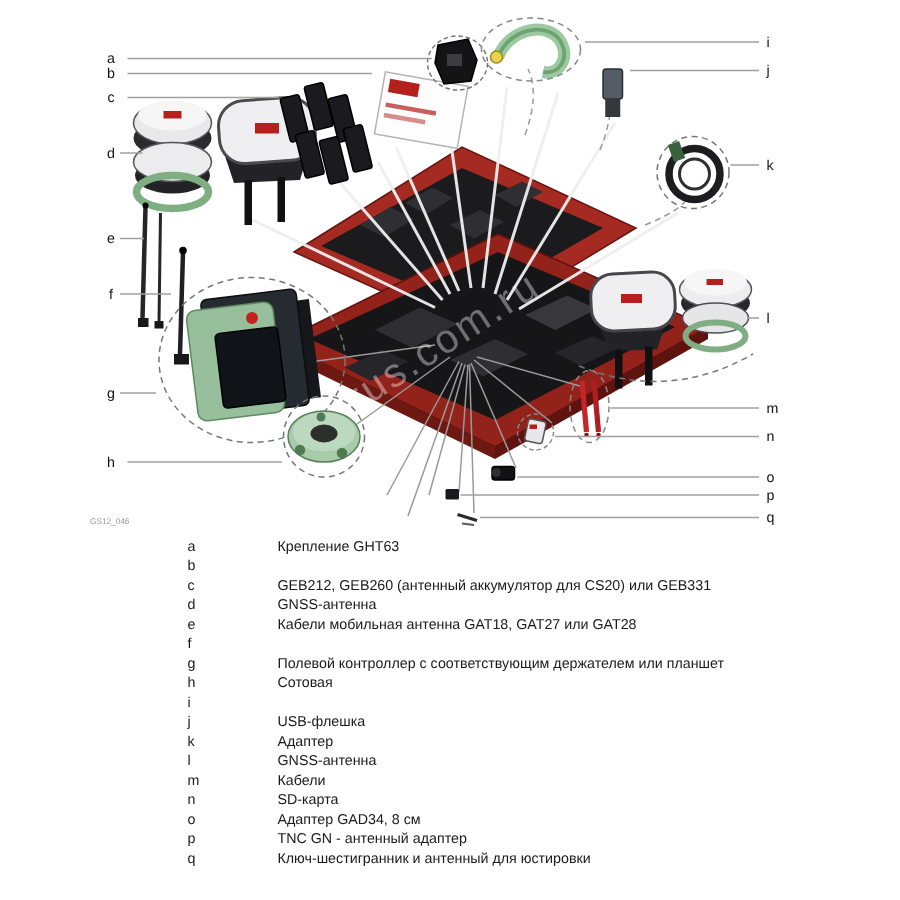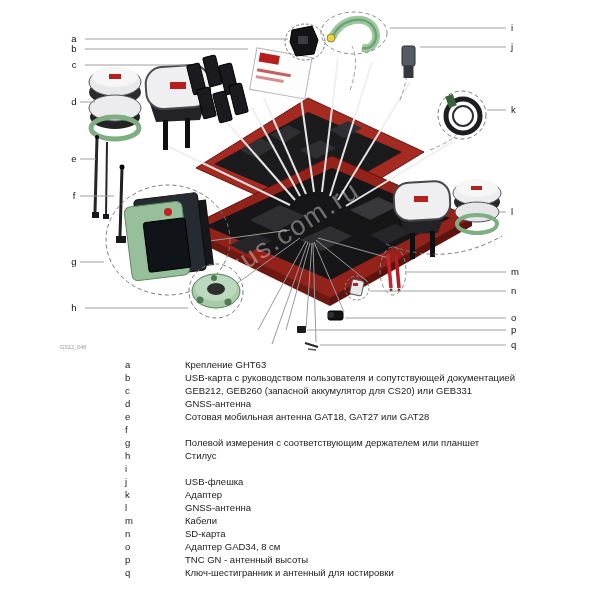--- a/index.html
+++ b/index.html
@@ -247,44 +247,43 @@
     <text x="60" y="349" font-size="5.5" fill="#999999">GS12_046</text>
   </svg>
 
   <div class="legend">
     <div class="lrow">
         <span class="lletter">a</span>
         <span class="ltext">Крепление GHT63</span>
       </div>
     <div class="lrow">
         <span class="lletter">b</span>
-        <span class="ltext">USB-карта с руководством пользователя и сопутствующей документацией</span>
       </div>
     <div class="lrow">
         <span class="lletter">c</span>
-        <span class="ltext">GEB212, GEB260 (запасной аккумулятор для CS20) или GEB331</span>
+        <span class="ltext">GEB212, GEB260 (антенный аккумулятор для CS20) или GEB331</span>
       </div>
     <div class="lrow">
         <span class="lletter">d</span>
         <span class="ltext">GNSS-антенна</span>
       </div>
     <div class="lrow">
         <span class="lletter">e</span>
-        <span class="ltext">Сотовая мобильная антенна GAT18, GAT27 или GAT28</span>
+        <span class="ltext">Кабели мобильная антенна GAT18, GAT27 или GAT28</span>
       </div>
     <div class="lrow">
         <span class="lletter">f</span>
       </div>
     <div class="lrow">
         <span class="lletter">g</span>
-        <span class="ltext">Полевой измерения с соответствующим держателем или планшет</span>
+        <span class="ltext">Полевой контроллер с соответствующим держателем или планшет</span>
       </div>
     <div class="lrow">
         <span class="lletter">h</span>
-        <span class="ltext">Стилус</span>
+        <span class="ltext">Сотовая</span>
       </div>
     <div class="lrow">
         <span class="lletter">i</span>
       </div>
     <div class="lrow">
         <span class="lletter">j</span>
         <span class="ltext">USB-флешка</span>
       </div>
     <div class="lrow">
         <span class="lletter">k</span>
@@ -301,21 +300,21 @@
     <div class="lrow">
         <span class="lletter">n</span>
         <span class="ltext">SD-карта</span>
       </div>
     <div class="lrow">
         <span class="lletter">o</span>
         <span class="ltext">Адаптер GAD34, 8 см</span>
       </div>
     <div class="lrow">
         <span class="lletter">p</span>
-        <span class="ltext">TNC GN - антенный высоты</span>
+        <span class="ltext">TNC GN - антенный адаптер</span>
       </div>
     <div class="lrow">
         <span class="lletter">q</span>
         <span class="ltext">Ключ-шестигранник и антенный для юстировки</span>
       </div>
   </div>
 
 </div>
 
 </body></html>

